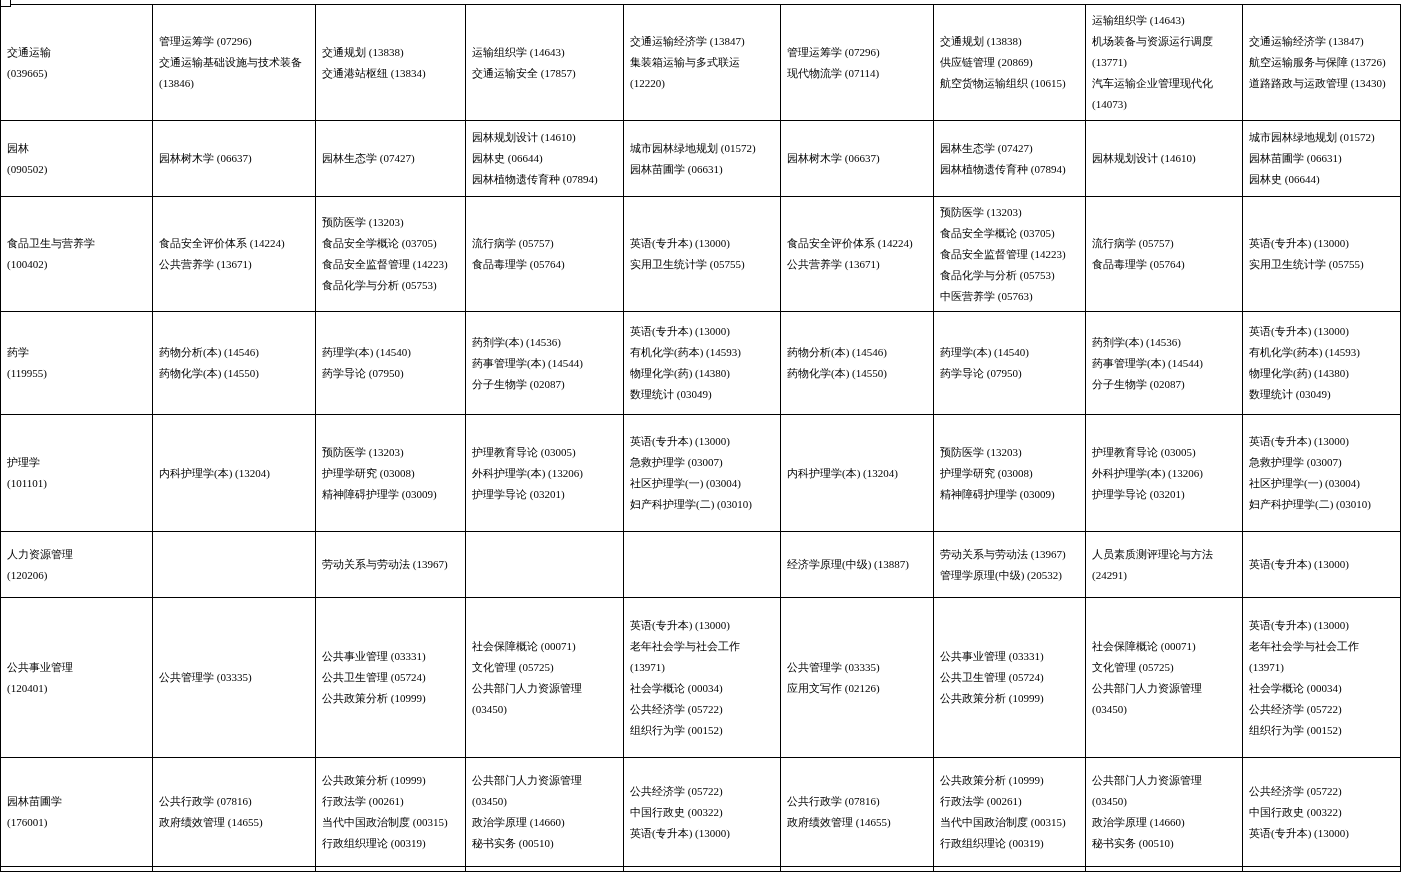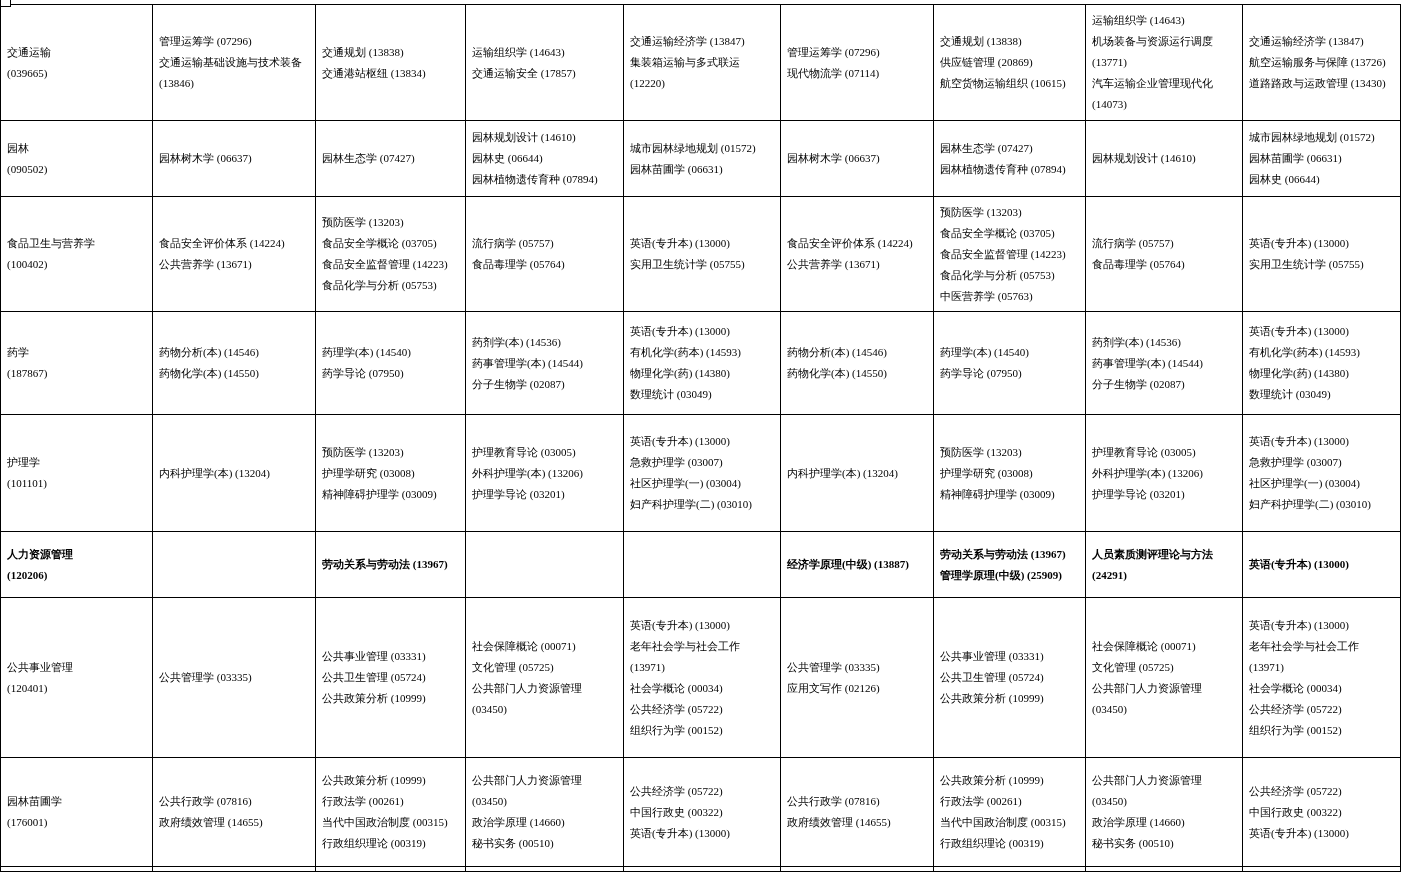--- a/index.html
+++ b/index.html
@@ -169,21 +169,21 @@
           <div class="line">食品毒理学 (05764)</div>
         </td>
         <td>
           <div class="line">英语(专升本) (13000)</div>
           <div class="line">实用卫生统计学 (05755)</div>
         </td>
       </tr>
       <tr style="height: 103px;">
         <td>
           <div class="line">药学</div>
-          <div class="line">(187867)</div>
+          <div class="line">(119955)</div>
         </td>
         <td>
           <div class="line">药物分析(本) (14546)</div>
           <div class="line">药物化学(本) (14550)</div>
         </td>
         <td>
           <div class="line">药理学(本) (14540)</div>
           <div class="line">药学导论 (07950)</div>
         </td>
         <td>
@@ -254,37 +254,37 @@
           <div class="line">外科护理学(本) (13206)</div>
           <div class="line">护理学导论 (03201)</div>
         </td>
         <td>
           <div class="line">英语(专升本) (13000)</div>
           <div class="line">急救护理学 (03007)</div>
           <div class="line">社区护理学(一) (03004)</div>
           <div class="line">妇产科护理学(二) (03010)</div>
         </td>
       </tr>
-      <tr style="height: 66px; font-weight: bold;">
+      <tr style="height: 66px;">
         <td>
           <div class="line">人力资源管理</div>
           <div class="line">(120206)</div>
         </td>
         <td></td>
         <td>
           <div class="line">劳动关系与劳动法 (13967)</div>
         </td>
         <td></td>
         <td></td>
         <td>
           <div class="line">经济学原理(中级) (13887)</div>
         </td>
         <td>
           <div class="line">劳动关系与劳动法 (13967)</div>
-          <div class="line">管理学原理(中级) (25909)</div>
+          <div class="line">管理学原理(中级) (20532)</div>
         </td>
         <td>
           <div class="line">人员素质测评理论与方法 (24291)</div>
         </td>
         <td>
           <div class="line">英语(专升本) (13000)</div>
         </td>
       </tr>
       <tr style="height: 160px;">
         <td>

